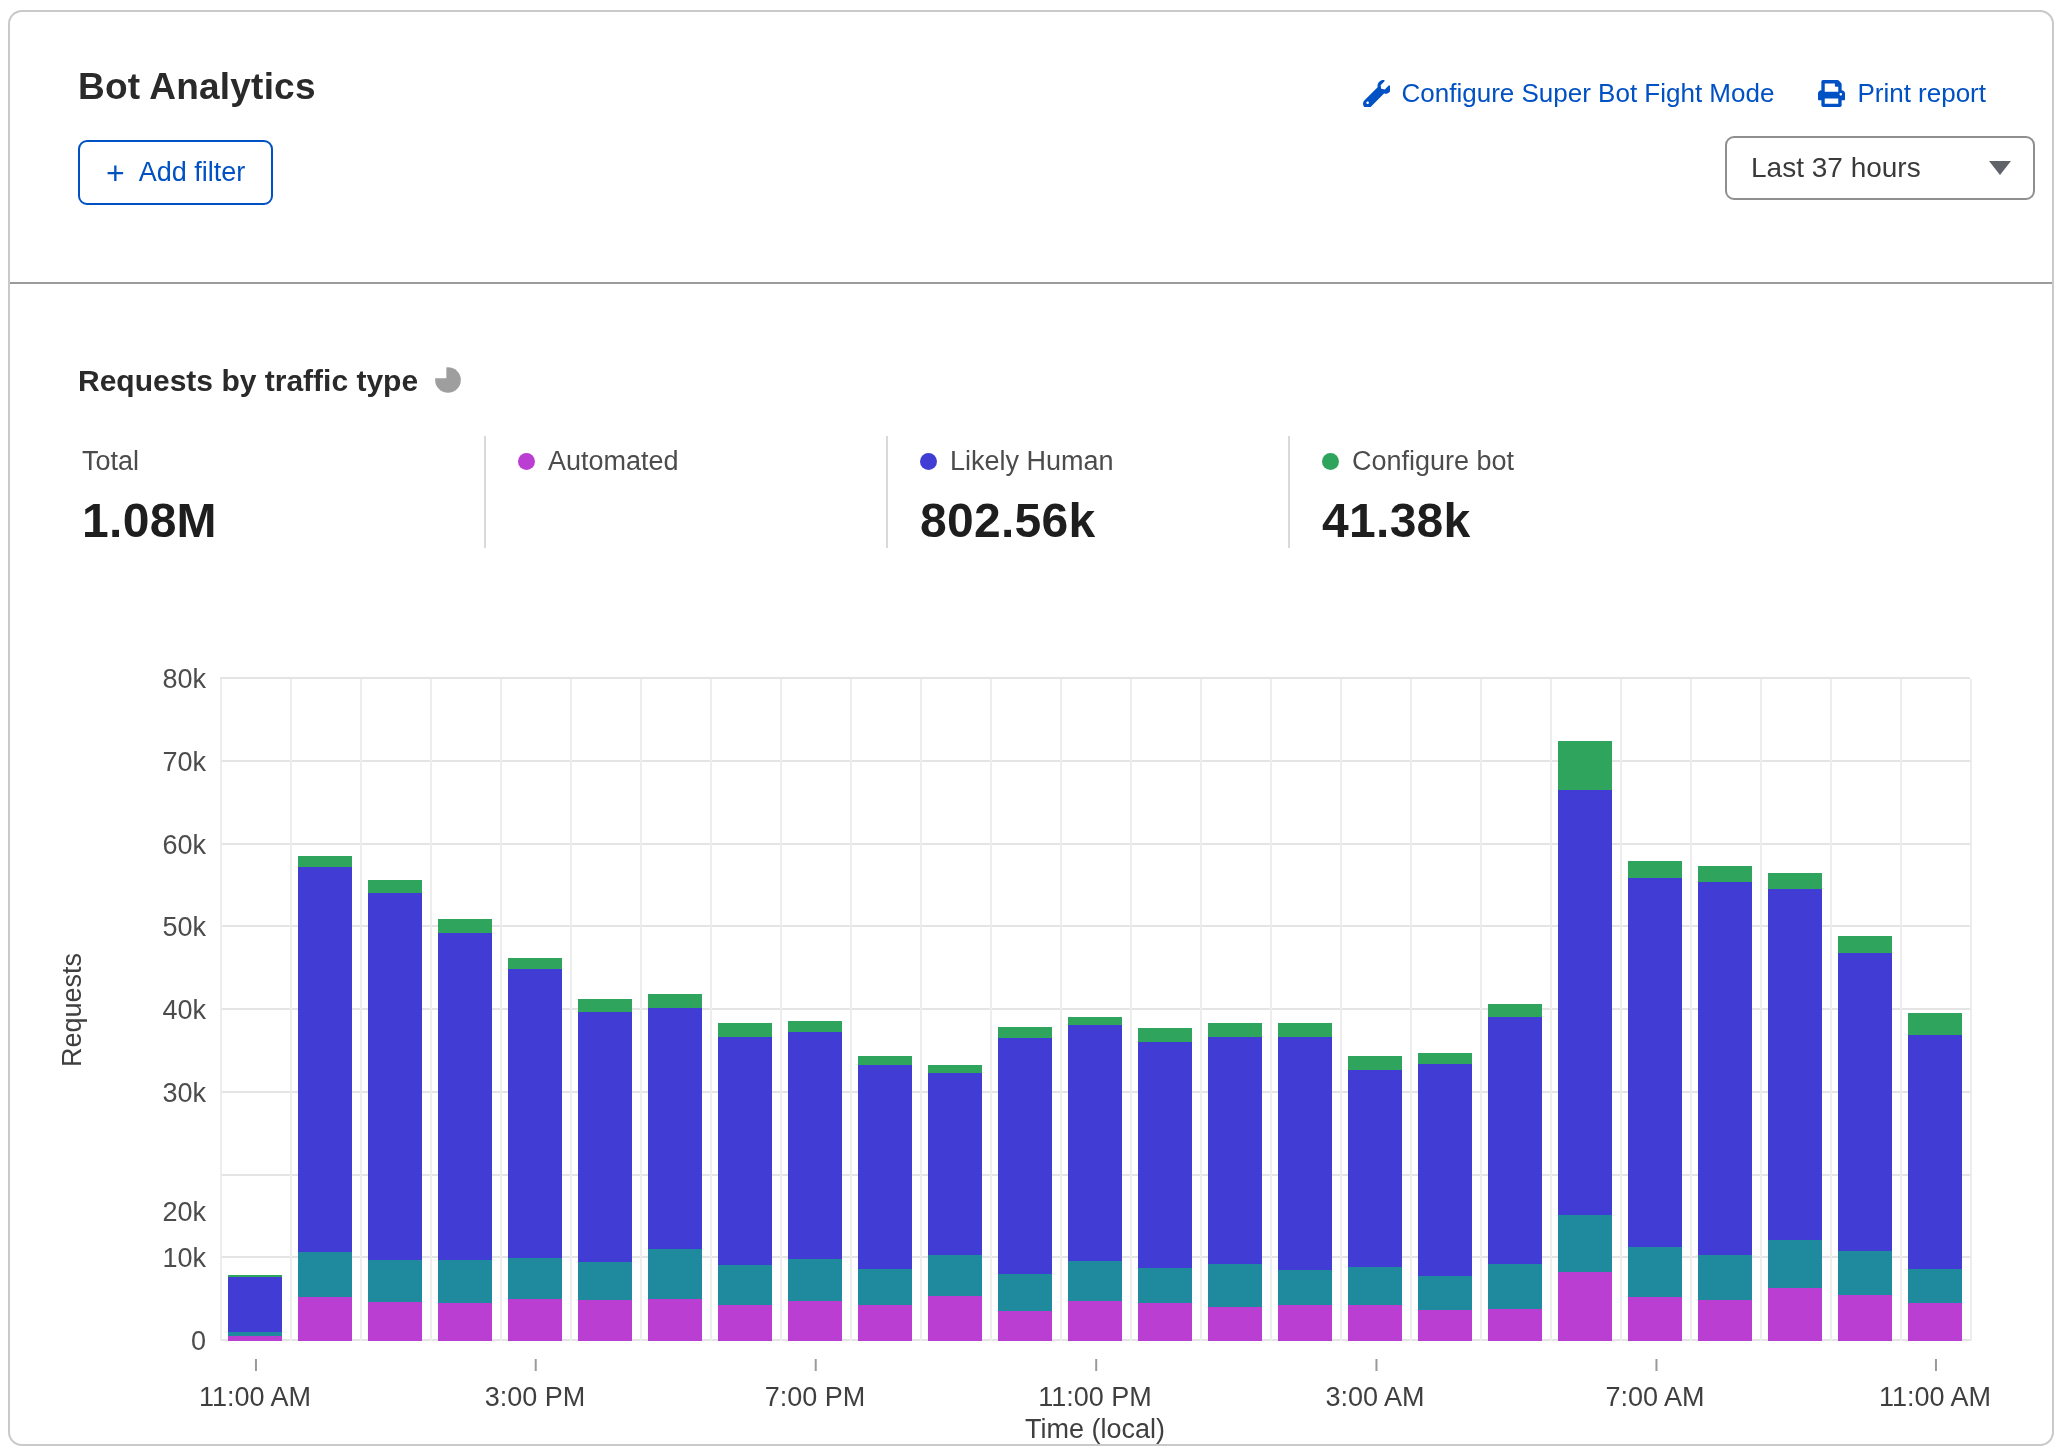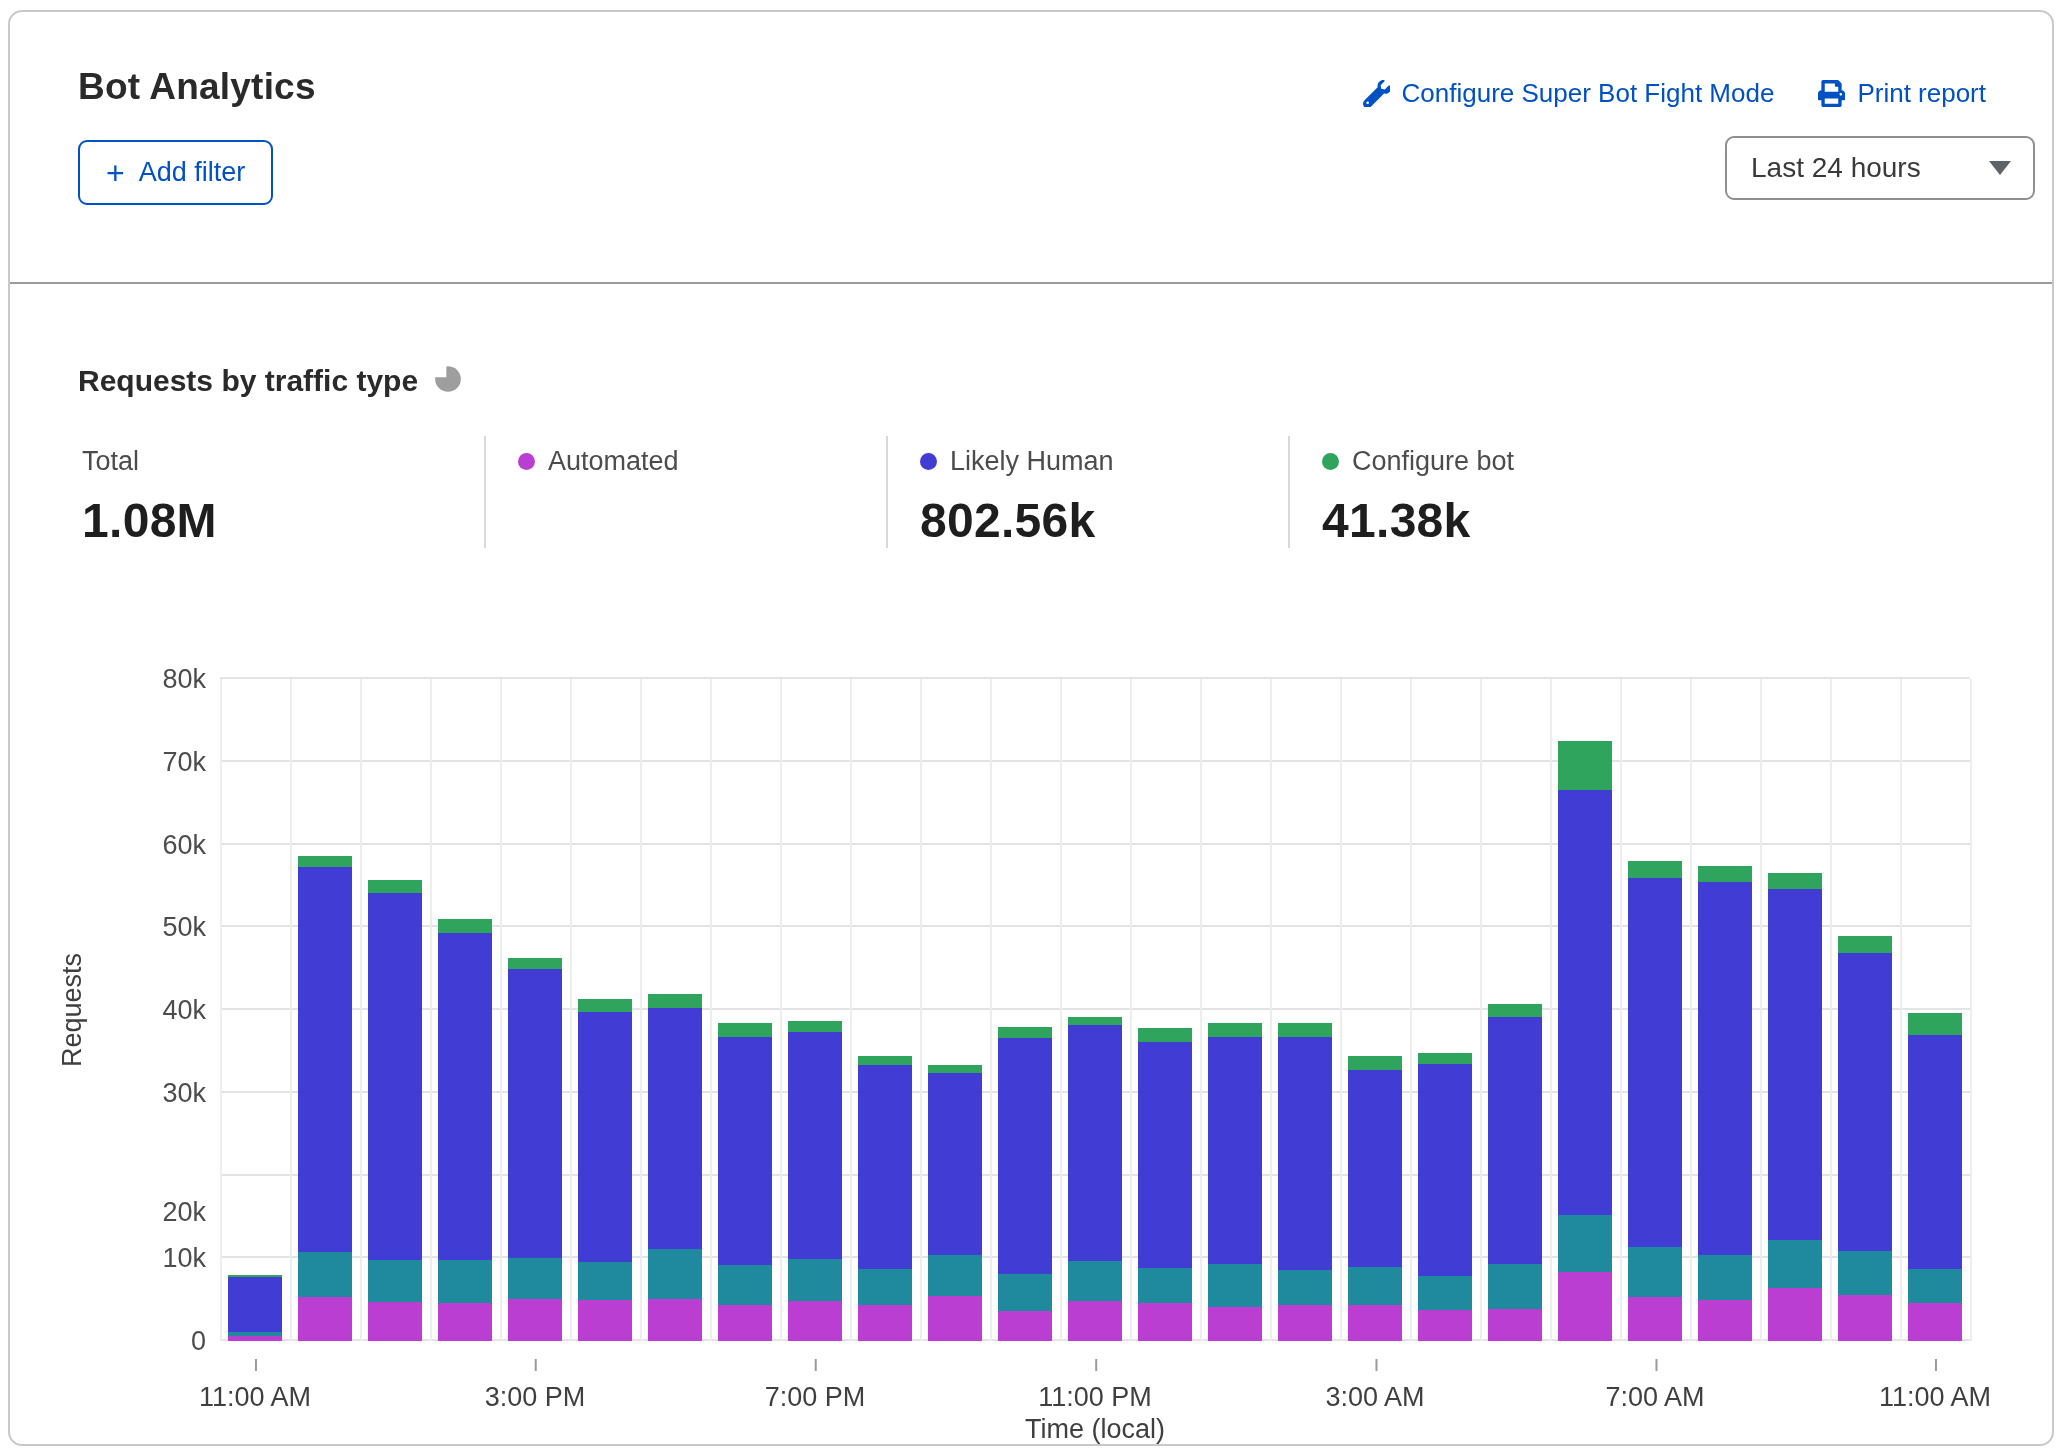--- a/index.html
+++ b/index.html
@@ -17,21 +17,21 @@
   .btn-addfilter { position:absolute; left:68px; top:128px; display:flex; align-items:center; gap:14px;
        border:2.5px solid #0051c3; border-radius:9px; background:#fff; color:#0051c3;
        font-size:27px; padding:15px 26px; cursor:pointer; font-family:inherit; }
   .btn-addfilter .plus { font-size:32px; font-weight:400; line-height:20px; }
   .dropdown { position:absolute; left:1715px; top:124px; width:310px; height:64px; border:2px solid #8f8f8f;
        border-radius:9px; background:#fff; display:flex; align-items:center; justify-content:space-between;
        padding:0 22px 0 24px; font-size:28px; color:#3a3a3a; cursor:pointer; }
   .caret { width:0; height:0; border-left:11px solid transparent; border-right:11px solid transparent; border-top:14px solid #5f6369; }
 
   
-  .sec-title-row { position:absolute; left:68px; top:352px; display:flex; align-items:center; gap:16px; }
+  .sec-title-row { position:absolute; left:68px; top:352px; display:flex; align-items:flex-end; gap:16px; }
   .sec-title { font-size:30px; font-weight:700; color:#2a2a2a; }
   .stats { position:absolute; left:72px; top:424px; display:flex; }
   .stat { width:402px; padding:10px 0 0 0; }
   .stat + .stat { border-left:2px solid #d9d9d9; padding-left:32px; }
   .stat:last-child { width:346px; }
   .stat-label { display:flex; align-items:center; gap:13px; font-size:27px; color:#4c4c4c; }
   .stat-dot { width:17px; height:17px; border-radius:50%; flex:0 0 auto; }
   .stat-value { margin-top:16px; font-size:48px; font-weight:700; color:#1e1e1e; letter-spacing:.3px; }
 
   
@@ -77,21 +77,21 @@
           <span>Print report</span>
         </div>
       </div>
 
       <button class="btn-addfilter">
         <span class="plus">+</span>
         <span>Add filter</span>
       </button>
 
       <div class="dropdown">
-        <span>Last 24 hours</span>
+        <span>Last 37 hours</span>
         <span class="caret"></span>
       </div>
     </div>
 
     <div class="sec-title-row">
       <span class="sec-title">Requests by traffic type</span>
       <span>
         <svg width="28" height="28" viewBox="0 0 24 24">
             <circle cx="12" cy="12" r="11" fill="#9e9e9e"></circle>
             <path d="M12 12 L12 -1 A13 13 0 0 0 -1 12 Z" fill="#ffffff"></path>

